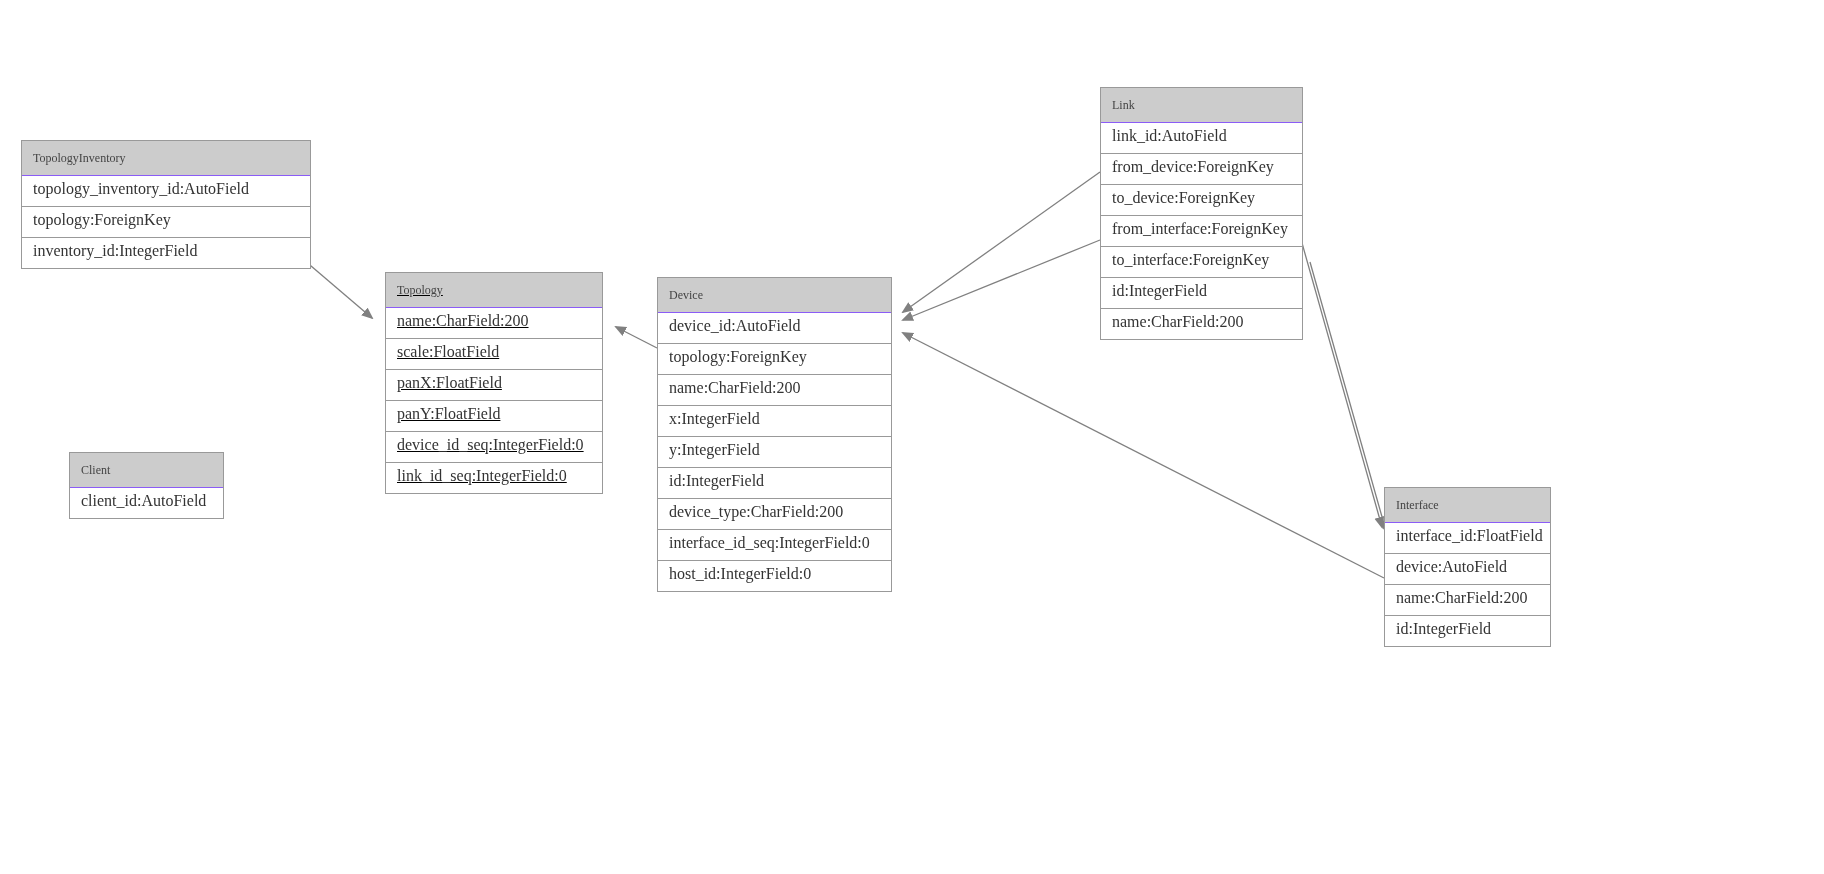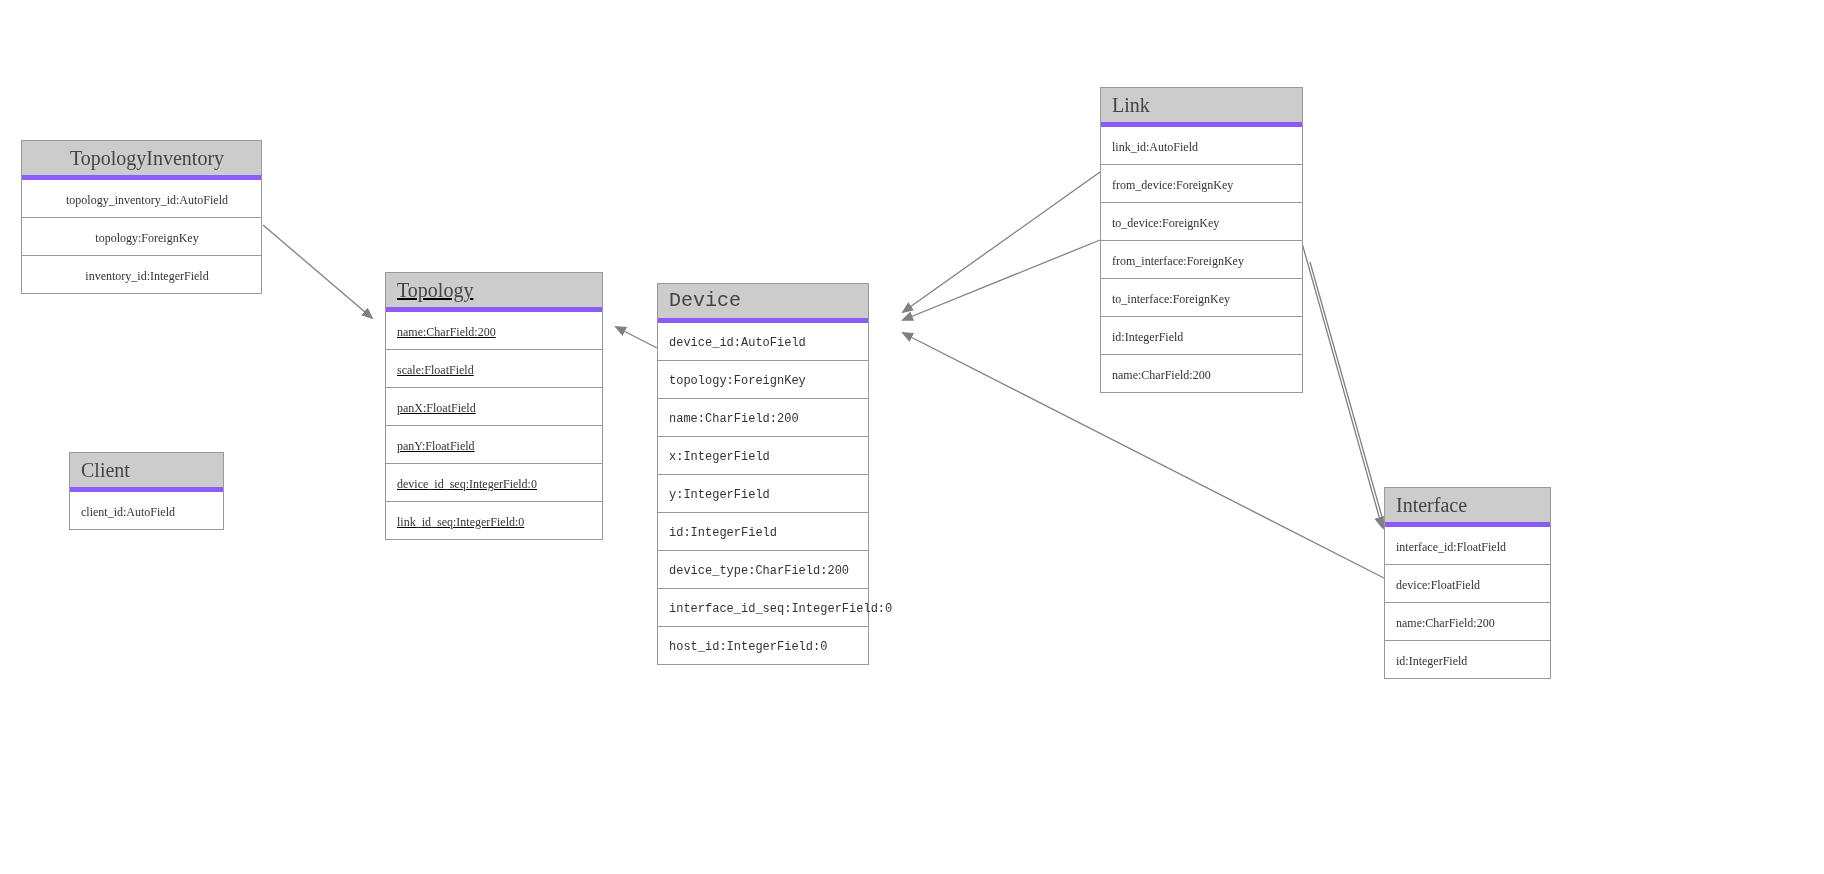--- a/index.html
+++ b/index.html
@@ -25,32 +25,32 @@
   }
   .entity {
     position: absolute;
     border: 1px solid #999999;
     background: #ffffff;
     box-sizing: border-box;
   }
   .entity-title {
     background: #cccccc;
     color: #444444;
-    border-bottom: 5px solid #8b5cf6;
-    font-size: 20px;
+    border-bottom: 1px solid #8b5cf6;
+    font-size: 12px;
     line-height: 20px;
     padding: 7px 0 7px 11px;
     box-sizing: border-box;
     white-space: nowrap;
   }
   .entity-field {
     color: #333333;
-    font-size: 12px;
+    font-size: 16px;
     line-height: 20px;
-    padding: 10px 0 7px 11px;
+    padding: 3px 0 7px 11px;
     border-bottom: 1px solid #999999;
     box-sizing: border-box;
     white-space: nowrap;
   }
   .entity-field:last-child {
     border-bottom: none;
   }
 </style>
 </head>
 <body>
@@ -72,21 +72,21 @@
 
     <line x1="1100" y1="240" x2="903" y2="320" stroke="#808080" stroke-width="1.3" marker-end="url(#arrow)"></line>
 
     <line x1="1302" y1="243" x2="1382" y2="527" stroke="#808080" stroke-width="1.3" marker-end="url(#arrow)"></line>
 
     <line x1="1310" y1="262" x2="1386" y2="531" stroke="#808080" stroke-width="1.3" marker-end="url(#arrow)"></line>
 
     <line x1="1384" y1="578" x2="903" y2="333" stroke="#808080" stroke-width="1.3" marker-end="url(#arrow)"></line>
   </svg>
 
-  <div class="entity" style="left:21px; top:140px; width:241px;text-align:center;">
+  <div class="entity" style="left:21px; top:140px; width:290px;">
     <div class="entity-title">TopologyInventory</div>
     <div class="entity-field">topology_inventory_id:AutoField</div>
     <div class="entity-field">topology:ForeignKey</div>
     <div class="entity-field">inventory_id:IntegerField</div>
   </div>
 
   <div class="entity" style="left:69px; top:452px; width:155px;">
     <div class="entity-title">Client</div>
     <div class="entity-field">client_id:AutoField</div>
   </div>
@@ -94,21 +94,21 @@
   <div class="entity" style="left:385px; top:272px; width:218px;text-decoration:underline;">
     <div class="entity-title">Topology</div>
     <div class="entity-field">name:CharField:200</div>
     <div class="entity-field">scale:FloatField</div>
     <div class="entity-field">panX:FloatField</div>
     <div class="entity-field">panY:FloatField</div>
     <div class="entity-field">device_id_seq:IntegerField:0</div>
     <div class="entity-field">link_id_seq:IntegerField:0</div>
   </div>
 
-  <div class="entity" style="left:657px; top:283px; width:212px;font-family:Liberation Mono, monospace;">
+  <div class="entity" style="left:657px; top:277px; width:235px;">
     <div class="entity-title">Device</div>
     <div class="entity-field">device_id:AutoField</div>
     <div class="entity-field">topology:ForeignKey</div>
     <div class="entity-field">name:CharField:200</div>
     <div class="entity-field">x:IntegerField</div>
     <div class="entity-field">y:IntegerField</div>
     <div class="entity-field">id:IntegerField</div>
     <div class="entity-field">device_type:CharField:200</div>
     <div class="entity-field">interface_id_seq:IntegerField:0</div>
     <div class="entity-field">host_id:IntegerField:0</div>
@@ -121,18 +121,18 @@
     <div class="entity-field">to_device:ForeignKey</div>
     <div class="entity-field">from_interface:ForeignKey</div>
     <div class="entity-field">to_interface:ForeignKey</div>
     <div class="entity-field">id:IntegerField</div>
     <div class="entity-field">name:CharField:200</div>
   </div>
 
   <div class="entity" style="left:1384px; top:487px; width:167px;">
     <div class="entity-title">Interface</div>
     <div class="entity-field">interface_id:FloatField</div>
-    <div class="entity-field">device:FloatField</div>
+    <div class="entity-field">device:AutoField</div>
     <div class="entity-field">name:CharField:200</div>
     <div class="entity-field">id:IntegerField</div>
   </div>
 
 </div>
 
 </body></html>

